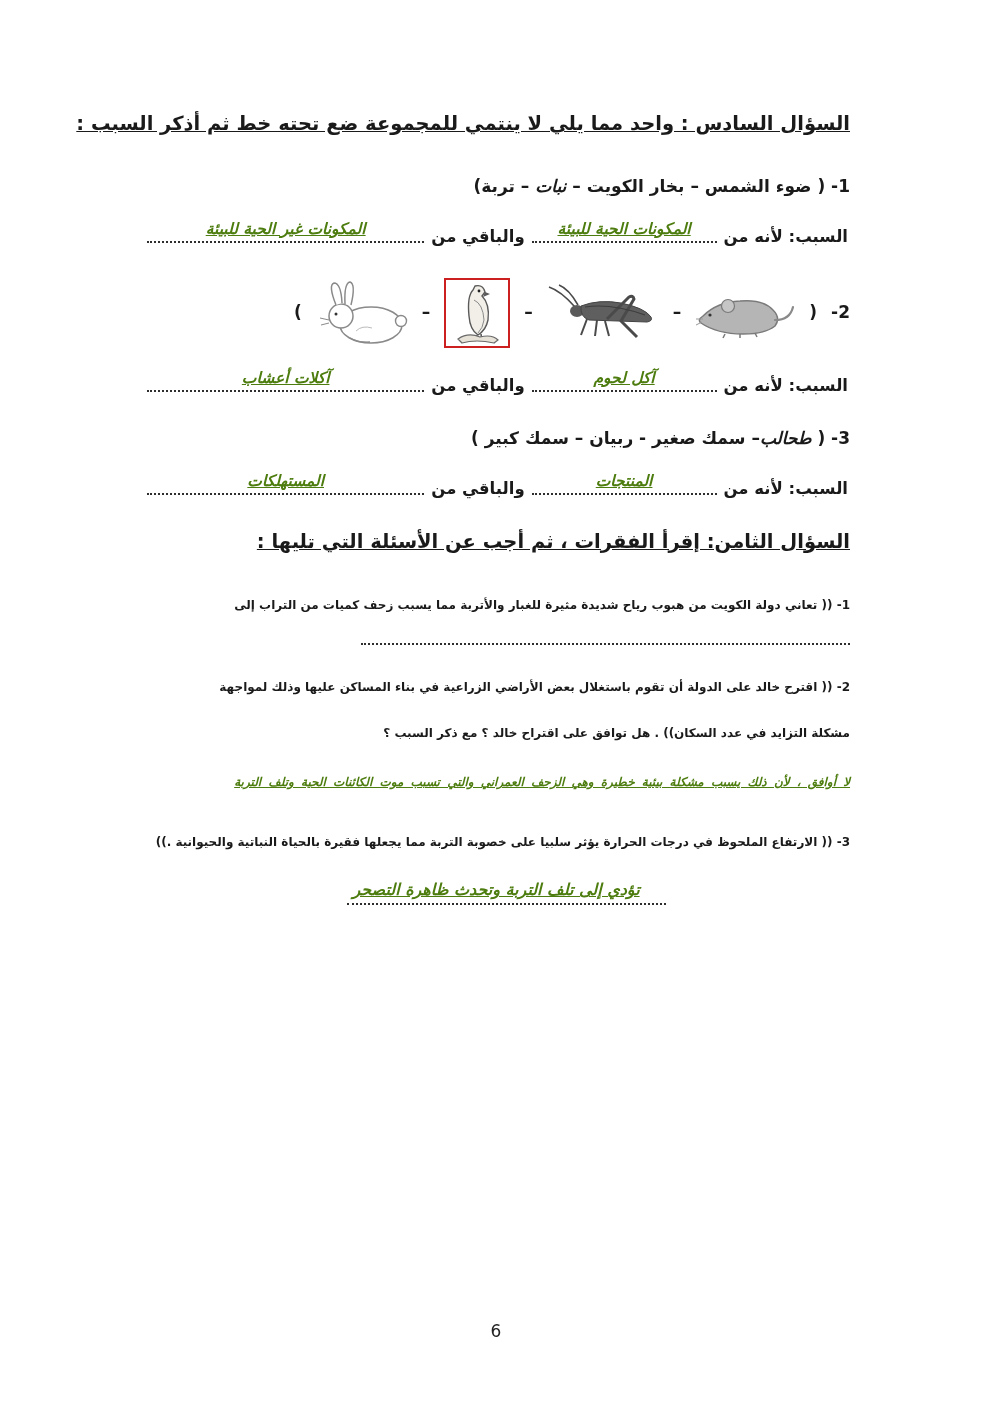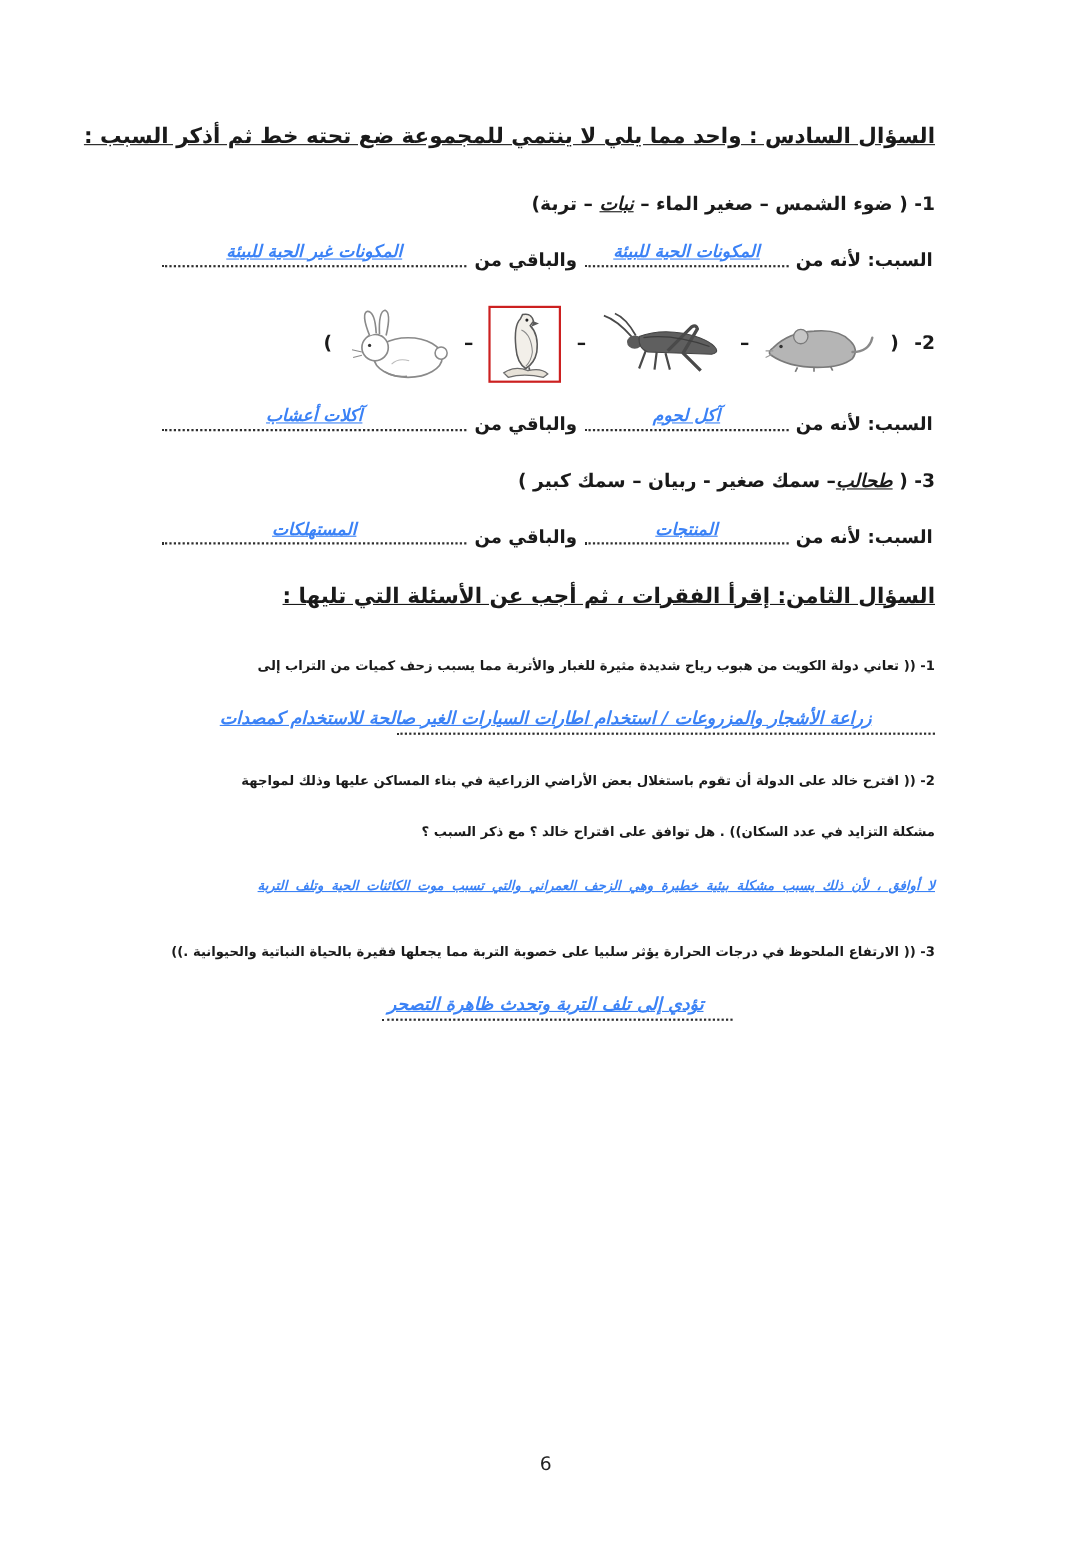--- a/index.html
+++ b/index.html
@@ -24,21 +24,21 @@
     margin: 0 0 40px 0;
   }
   .q8-heading { margin: 28px 0 44px 0; }
   .item-line {
     font-size: 17px;
     font-weight: bold;
     white-space: nowrap;
     margin: 0 0 6px 0;
     line-height: 1.4;
   }
-  .marked { font-style: italic; text-decoration: underline; }
+  .marked { font-style: italic; }
   .reason-row {
     display: flex;
     align-items: flex-end;
     font-size: 16.5px;
     font-weight: bold;
     margin: 24px 0 30px 0;
   }
   .reason-row .lbl { white-space: nowrap; padding: 0 2px 2px 2px; }
   .blank {
     border-bottom: 2px dotted #2e2e2e;
@@ -48,21 +48,21 @@
     margin: 0 5px 5px 5px;
   }
   .blank-a { flex: 1; }
   .blank-b { flex: 1.5; }
   .answer {
     font-style: italic;
     font-weight: bold;
     font-size: 15.5px;
     text-decoration: underline;
     white-space: nowrap;
-    color: #3b82f6;
+    color: #4d7c0f;
   }
   .blank .answer { position: relative; top: -3px; }
   .animals-row {
     display: flex;
     align-items: center;
     gap: 14px;
     margin: 12px 0 2px 0;
   }
   .animals-row .num, .animals-row .paren { font-size: 17px; font-weight: bold; }
   .animal { display: inline-flex; align-items: flex-end; }
@@ -102,21 +102,21 @@
 <body>
 
 <div class="page">
 
   <section>
     <h2 class="heading">السؤال السادس : واحد مما يلي لا ينتمي للمجموعة ضع تحته خط ثم أذكر السبب :</h2>
 
     <div>
       <div class="item-line">
         <span>1-</span>
-        <span>( ضوء الشمس – صغير الماء – </span><span class="marked">نبات</span><span> – تربة)</span>
+        <span>( ضوء الشمس – بخار الكويت – </span><span class="marked">نبات</span><span> – تربة)</span>
       </div>
       <div class="reason-row">
         <span class="lbl">السبب: لأنه من</span>
         <span class="blank blank-a">
             <span class="answer">المكونات الحية للبيئة</span>
           </span>
         <span class="lbl">والباقي من</span>
         <span class="blank blank-b">
             <span class="answer">المكونات غير الحية للبيئة</span>
           </span>
@@ -214,23 +214,20 @@
           </span>
       </div>
     </div>
   </section>
 
   <section>
     <h2 class="heading q8-heading">السؤال الثامن: إقرأ الفقرات ، ثم أجب عن الأسئلة التي تليها :</h2>
 
     <div>
       <p class="pline">1- (( تعاني دولة الكويت من هبوب رياح شديدة مثيرة للغبار والأتربة مما يسبب زحف كميات من التراب إلى</p>
-      <div class="ansline center">
-        <span class="answer">زراعة الأشجار والمزروعات / استخدام اطارات السيارات الغير صالحة للاستخدام كمصدات</span>
-      </div>
       <div class="dots-row dots-1"></div>
     </div>
 
     <div class="q8-item-2-gap">
       <p class="pline">2- (( اقترح خالد على الدولة أن تقوم باستغلال بعض الأراضي الزراعية في بناء المساكن عليها وذلك لمواجهة</p>
       <p class="pline">مشكلة التزايد في عدد السكان)) . هل توافق على اقتراح خالد ؟ مع ذكر السبب ؟</p>
       <div class="ansline full">
         <span class="answer">لا أوافق ، لأن ذلك يسبب مشكلة بيئية خطيرة وهي الزحف العمراني والتي تسبب موت الكائنات الحية وتلف التربة</span>
       </div>
     </div>

